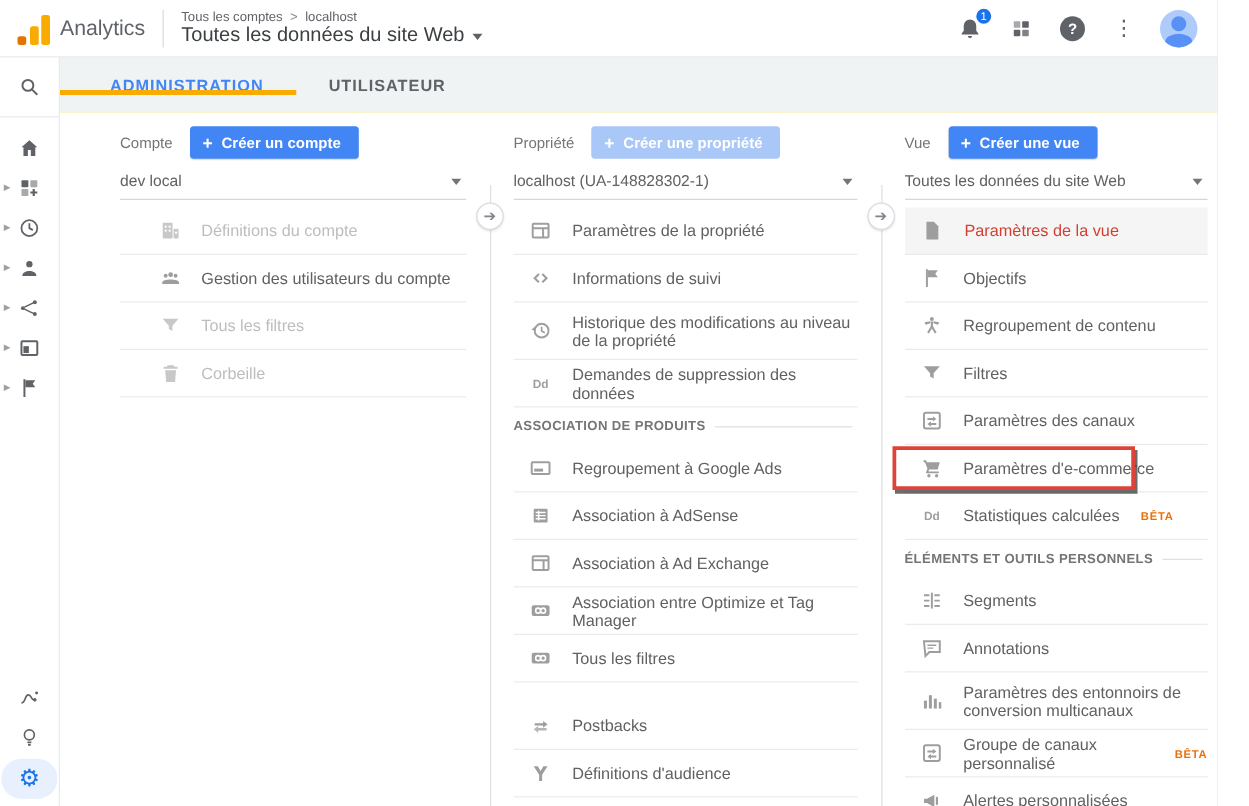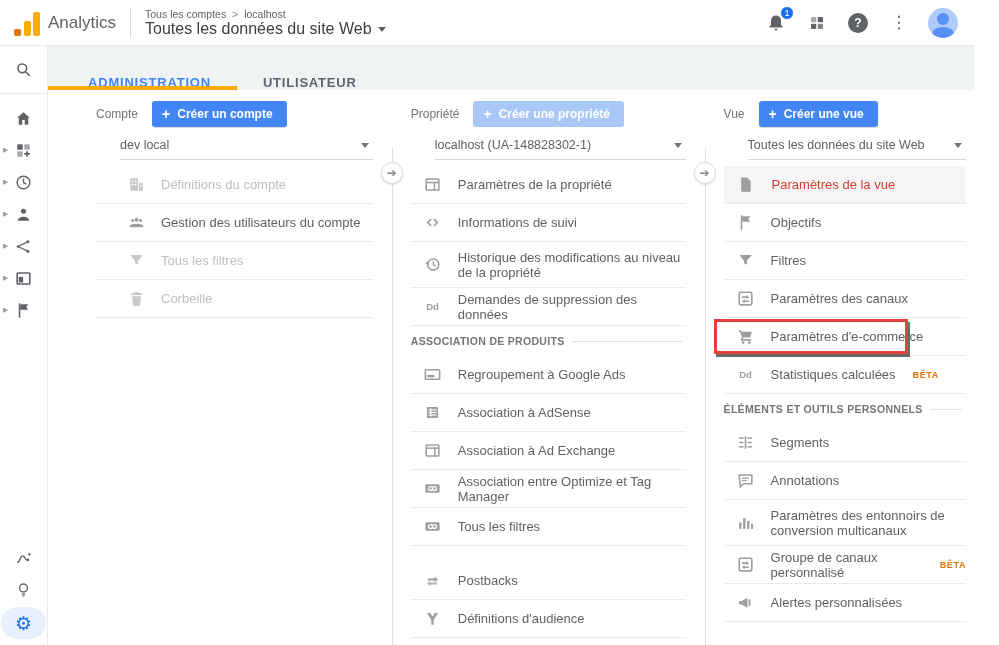--- a/index.html
+++ b/index.html
@@ -35,42 +35,42 @@
   .side-item { height:32px; display:flex; align-items:center; justify-content:center; position:relative; color:#5f6368; cursor:pointer; }
   .side-item.search-row { height:48px; border-bottom:1px solid #e8eaed; margin-bottom:8px; }
   .side-item .caret { position:absolute; left:3px; font-size:7px; color:#9aa0a6; }
   .side-item.active-pill { margin-top:2px; }
   .side-item.active-pill .pill { position:absolute; left:1px; top:0; width:45px; height:32px; background:#e8f0fe; border-radius:16px; }
   .side-item .gear-glyph { position:relative; font-size:19px; color:#1a73e8; line-height:1; }
   .side-spacer { flex:1; }
   .sidebar .bottom-group { margin-bottom:6px; }
 
   .right-area { flex:1; display:flex; flex-direction:column; min-width:0; }
-  .tabbar { height:44px; background:#f0f3f4; display:flex; align-items:flex-end; }
+  .tabbar { height:44px; background:#f0f3f4; display:flex; align-items:center; }
   .tab { display:flex; align-items:center; padding:0 26px; font-size:13px; font-weight:bold; letter-spacing:.8px; color:#5f6368; position:relative; cursor:pointer; }
   .tab.first { padding-left:40px; }
   .tab.active { color:#4285f4; }
   .tab.active::after { content:""; position:absolute; left:0; right:0; bottom:0; height:4px; background:#f9ab00; }
 
   .main { flex:1; background:#fff; display:flex; padding-left:48px; overflow:hidden; }
   .column { padding-top:12px; }
   .col-0 { width:290px; }
   .col-1 { width:288px; }
   .col-2 { width:254px; margin-right:8px; }
   .vdiv { width:38px; position:relative; flex-shrink:0; }
   .vdiv .line { position:absolute; left:50%; top:58px; bottom:0; width:1px; background:#e0e0e0; }
   .vdiv .collapse-btn { position:absolute; left:50%; transform:translateX(-50%); top:72px; width:22px; height:22px; border-radius:50%; background:#fff; border:1px solid #dadce0; box-shadow:0 1px 2px rgba(0,0,0,.12); display:flex; align-items:center; justify-content:center; color:#80868b; font-size:12px; cursor:pointer; }
 
   .col-head { display:flex; align-items:center; height:24px; }
   .col-label { font-size:12px; color:#757575; margin-right:14px; }
   .create-btn { display:flex; align-items:center; gap:7px; background:#4285f4; color:#fff; font-size:12px; font-weight:bold; border:none; border-radius:3px; padding:6px 14px 6px 10px; cursor:pointer; box-shadow:0 1px 1px rgba(0,0,0,.15); font-family:inherit; }
   .create-btn .plus { font-size:14px; font-weight:bold; line-height:1; }
   .create-btn.disabled { background:#a9c7f7; cursor:default; box-shadow:none; }
 
-  .select-row { display:flex; align-items:center; margin-top:12px; padding-bottom:7px; border-bottom:1px solid #d5d8db; cursor:pointer;margin-left:24px; }
+  .select-row { display:flex; align-items:center; margin-top:12px; padding-bottom:7px; border-bottom:1px solid #d5d8db; cursor:pointer; }
   .select-value { flex:1; font-size:12.5px; color:#616161; white-space:nowrap; overflow:hidden; text-overflow:ellipsis; }
   .select-caret { width:0; height:0; border-left:4px solid transparent; border-right:4px solid transparent; border-top:5px solid #757575; margin-right:4px; }
 
   .items { margin-top:6px; }
   .item { height:38px; display:flex; align-items:center; gap:15px; padding-left:12px; border-bottom:1px solid #ebebeb; position:relative; cursor:pointer; }
   .col-0 .item { padding-left:30px; }
   .item.tall { height:46px; }
   .item .icn { width:20px; height:20px; flex-shrink:0; color:#9e9e9e; display:flex; align-items:center; justify-content:center; }
   .item .lbl { font-size:13px; color:#616161; line-height:15px; }
   .item.disabled { cursor:default; }
@@ -480,20 +480,31 @@
                   <svg viewBox="0 0 24 24" width="19" height="19" fill="currentColor">
                     <path d="M6 3h2v18H6z"></path>
                     <path d="M8 4h10l-2.6 3.5L18 11H8z"></path>
                   </svg>
                 </span>
                 <span class="lbl">Objectifs</span>
               </div>
               <div class="item">
                 <span class="icn">
                   <svg viewBox="0 0 24 24" width="19" height="19" fill="currentColor">
+                    <circle cx="12" cy="5.3" r="2"></circle>
+                    <rect x="10.9" y="7.8" width="2.2" height="5"></rect>
+                    <path d="M4.5 8.7l6-1.1v2.1l-4.7 1.4zM19.5 8.7l-6-1.1v2.1l4.7 1.4z"></path>
+                    <path d="M11 12.5h2l3.8 6.5-1.8 1-3-5.1-3 5.1-1.8-1z"></path>
+                  </svg>
+                </span>
+                <span class="lbl">Regroupement de contenu</span>
+              </div>
+              <div class="item">
+                <span class="icn">
+                  <svg viewBox="0 0 24 24" width="19" height="19" fill="currentColor">
                     <path d="M4 5h16l-6.2 7.2v5.3l-3.6-2.1V12.2z"></path>
                   </svg>
                 </span>
                 <span class="lbl">Filtres</span>
               </div>
               <div class="item">
                 <span class="icn">
                   <svg viewBox="0 0 24 24" width="19" height="19" fill="currentColor">
                     <rect x="4" y="4" width="16" height="16" rx="2" fill="none" stroke="currentColor" stroke-width="2"></rect>
                     <path d="M7.5 9.3h5.5V7.6l3.5 2.7-3.5 2.7v-1.7H7.5zM16.5 16.4H11v1.7l-3.5-2.7L11 12.7v1.7h5.5z"></path>

